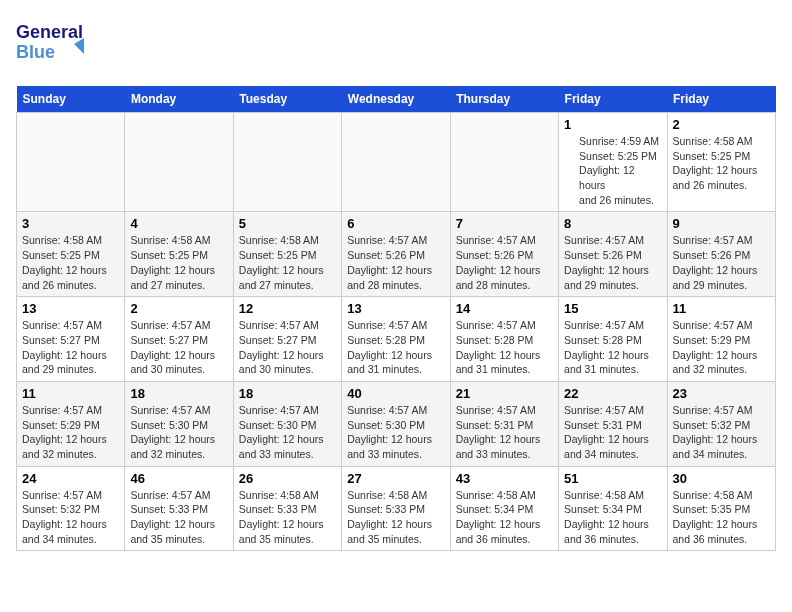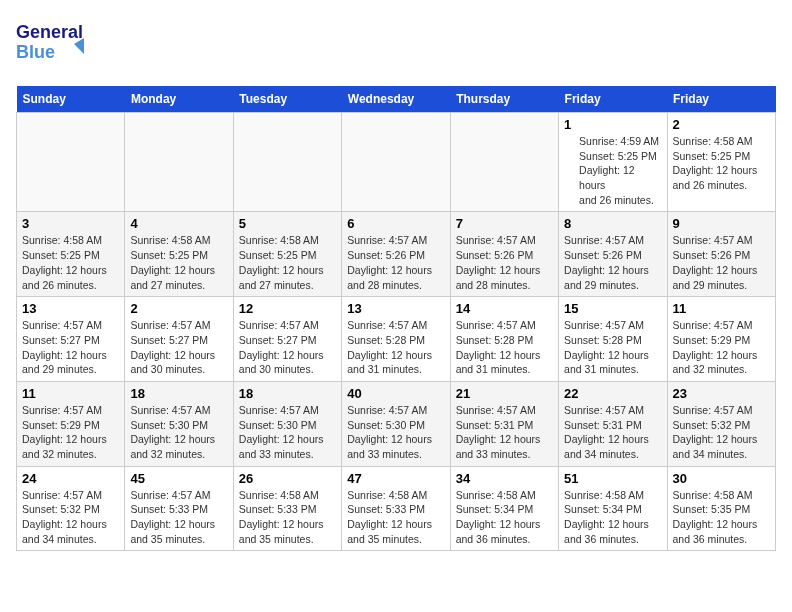--- a/index.html
+++ b/index.html
@@ -280,42 +280,42 @@
       </tr>
       <tr>
         <td>
           <div class="day-num">24</div>
           <div class="day-info" style="white-space: pre-line;">Sunrise: 4:57 AM
 Sunset: 5:32 PM
 Daylight: 12 hours
 and 34 minutes.</div>
         </td>
         <td>
-          <div class="day-num">45</div>
+          <div class="day-num">46</div>
           <div class="day-info" style="white-space: pre-line;">Sunrise: 4:57 AM
 Sunset: 5:33 PM
 Daylight: 12 hours
 and 35 minutes.</div>
         </td>
         <td>
           <div class="day-num">26</div>
           <div class="day-info" style="white-space: pre-line;">Sunrise: 4:58 AM
 Sunset: 5:33 PM
 Daylight: 12 hours
 and 35 minutes.</div>
         </td>
         <td>
-          <div class="day-num">47</div>
+          <div class="day-num">27</div>
           <div class="day-info" style="white-space: pre-line;">Sunrise: 4:58 AM
 Sunset: 5:33 PM
 Daylight: 12 hours
 and 35 minutes.</div>
         </td>
         <td>
-          <div class="day-num">34</div>
+          <div class="day-num">43</div>
           <div class="day-info" style="white-space: pre-line;">Sunrise: 4:58 AM
 Sunset: 5:34 PM
 Daylight: 12 hours
 and 36 minutes.</div>
         </td>
         <td>
           <div class="day-num">51</div>
           <div class="day-info" style="white-space: pre-line;">Sunrise: 4:58 AM
 Sunset: 5:34 PM
 Daylight: 12 hours

